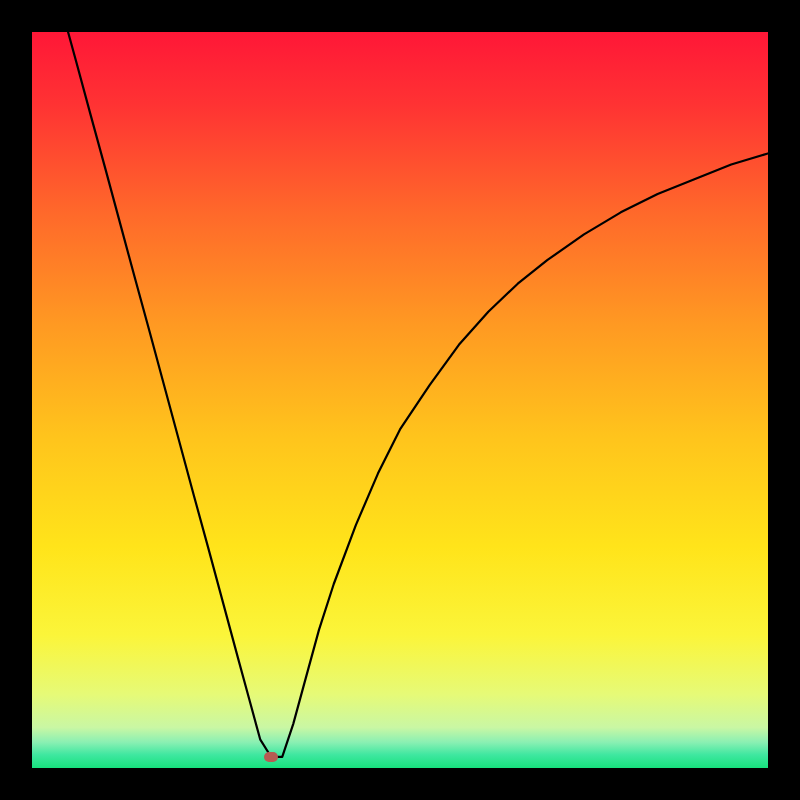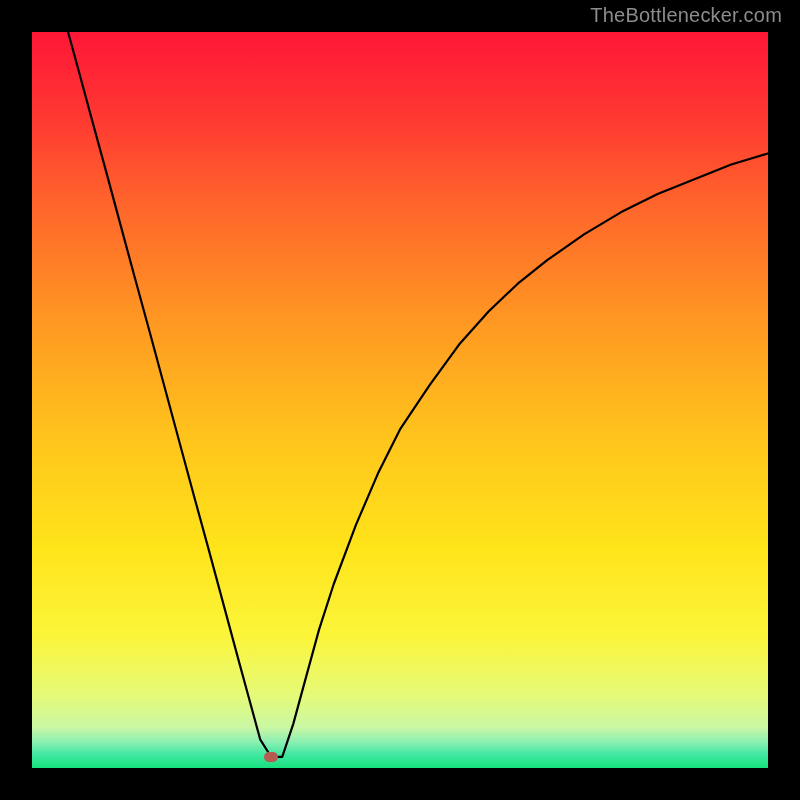--- a/index.html
+++ b/index.html
@@ -51,21 +51,20 @@
     height: 10px;
     border-radius: 5px;
     transform: translate(-50%, -50%);
   }
 </style>
 </head>
 <body>
 
 <div class="frame">
 
-  <div class="watermark">TheBottlenecker.com</div>
 
   <div class="plot-area">
 
     <svg class="gradient-bg" viewBox="0 0 736 736" preserveAspectRatio="none">
       <defs>
         <linearGradient id="bg-grad" x1="0" y1="0" x2="0" y2="1">
             <stop offset="0%" stop-color="#ff1737"></stop>
             <stop offset="10%" stop-color="#ff3333"></stop>
             <stop offset="25%" stop-color="#ff6a2a"></stop>
             <stop offset="40%" stop-color="#ff9a22"></stop>

